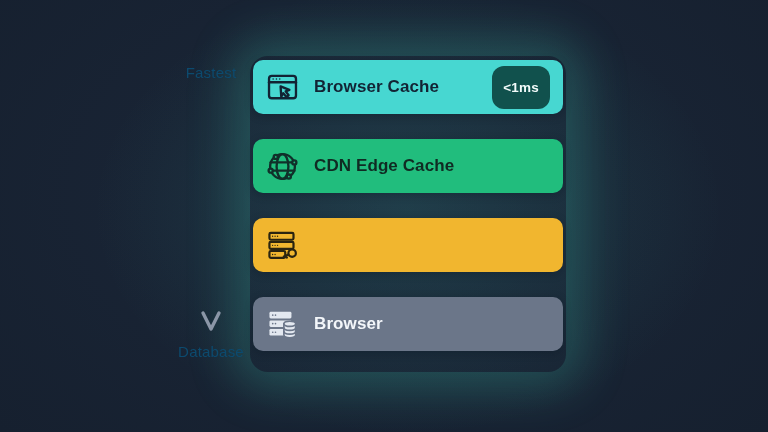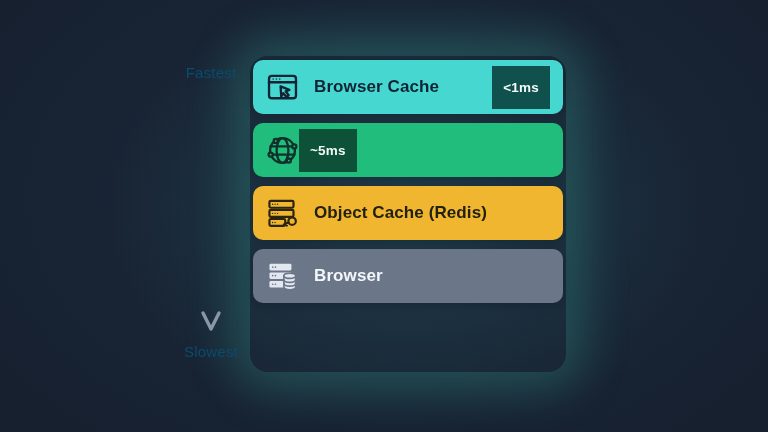--- a/index.html
+++ b/index.html
@@ -34,21 +34,21 @@
     text-align: right;
   }
   .scale-label.top { position: absolute; top: 4px; left: 50%; transform: translateX(-50%); }
   .scale-label.bottom { position: absolute; bottom: 0px; left: 50%; transform: translateX(-50%); }
   .scale-arrow { position: absolute; top: 26px; left: 50%; transform: translateX(-50%); }
 
   .cards {
     position: absolute;
     left: 253px; top: 60px;
     width: 310px;
-    display: flex; flex-direction: column; gap: 9px;
+    display: flex; flex-direction: column; gap: 25px;
   }
   .layer-row {
     height: 54px;
     border-radius: 10px;
     background: var(--card);
     color: var(--text);
     display: flex;
     align-items: center;
     padding: 0 13px;
     box-shadow: 0 2px 8px rgba(5,12,22,0.25);
@@ -67,21 +67,21 @@
     letter-spacing: 0.1px;
     white-space: nowrap;
   }
   .latency-badge {
     flex: 0 0 auto;
     background: var(--badge);
     color: var(--badge-text);
     font-size: 13.5px;
     font-weight: 700;
     padding: 14px 11px;
-    border-radius: 0;
+    border-radius: 12px;
     letter-spacing: 0.2px;
     white-space: nowrap;
   }
 </style>
 </head>
 <body>
 
 <div class="stack-glow"></div>
 
 <div class="speed-scale">
@@ -90,21 +90,21 @@
     <defs>
       <linearGradient id="arrowGrad" x1="0" y1="0" x2="0" y2="1">
         <stop offset="0" stop-color="#52d8d2"></stop>
         <stop offset="0.55" stop-color="#6fa9ab"></stop>
         <stop offset="1" stop-color="#8b96a7"></stop>
       </linearGradient>
     </defs>
     <line x1="11" y1="3" x2="11" y2="234" stroke="url(#arrowGrad)" stroke-width="3.4" stroke-linecap="round"></line>
     <polyline points="3,227 11,243 19,227" fill="none" stroke="#8b96a7" stroke-width="3.4" stroke-linecap="round" stroke-linejoin="round"></polyline>
   </svg>
-  <div class="scale-label bottom">Slowest</div>
+  <div class="scale-label bottom">Database</div>
 </div>
 
 <div class="cards">
 
   <div class="layer-row" style="--card: #47d7d1; --badge: #11514d; --text: #122334; --badge-text: #f2fbfa; --icon: #122334;">
     <span class="layer-icon">
       <svg viewBox="0 0 24 24" fill="none" stroke="var(--icon)" stroke-width="1.7" stroke-linecap="round" stroke-linejoin="round">
         <rect x="2.2" y="3.6" width="19.6" height="16.2" rx="2"></rect>
         <line x1="2.2" y1="8.2" x2="21.8" y2="8.2"></line>
         <circle cx="5.2" cy="5.9" r="0.55" fill="var(--icon)" stroke="none"></circle>
@@ -123,21 +123,21 @@
         <circle cx="12" cy="12" r="9"></circle>
         <ellipse cx="12" cy="12" rx="4.3" ry="9"></ellipse>
         <line x1="3.3" y1="9" x2="20.7" y2="9"></line>
         <line x1="3.3" y1="15" x2="20.7" y2="15"></line>
         <circle cx="7.1" cy="5" r="1.5" fill="var(--card)"></circle>
         <circle cx="20.6" cy="9" r="1.5" fill="var(--card)"></circle>
         <circle cx="3.4" cy="15" r="1.5" fill="var(--card)"></circle>
         <circle cx="16.6" cy="19.3" r="1.5" fill="var(--card)"></circle>
       </svg>
     </span>
-    <span class="latency-badge">~5ms</span>
+    <span class="layer-name">CDN Edge Cache</span>
   </div>
 
 
   <div class="layer-row" style="--card: #f1b62f; --badge: #6b530e; --text: #22200e; --badge-text: #f8f4e8; --icon: #2a2410;">
     <span class="layer-icon">
       <svg viewBox="0 0 24 24" fill="none" stroke="var(--icon)" stroke-width="1.6" stroke-linecap="round" stroke-linejoin="round">
         <rect x="2.5" y="2.8" width="17.5" height="5" rx="1"></rect>
         <rect x="2.5" y="9.4" width="17.5" height="5" rx="1"></rect>
         <rect x="2.5" y="16" width="11.5" height="5" rx="1"></rect>
         <circle cx="4.8" cy="5.3" r="0.5" fill="var(--icon)" stroke="none"></circle>
@@ -145,21 +145,20 @@
         <circle cx="8.4" cy="5.3" r="0.5" fill="var(--icon)" stroke="none"></circle>
         <circle cx="4.8" cy="11.9" r="0.5" fill="var(--icon)" stroke="none"></circle>
         <circle cx="6.6" cy="11.9" r="0.5" fill="var(--icon)" stroke="none"></circle>
         <circle cx="8.4" cy="11.9" r="0.5" fill="var(--icon)" stroke="none"></circle>
         <circle cx="4.8" cy="18.5" r="0.5" fill="var(--icon)" stroke="none"></circle>
         <circle cx="6.6" cy="18.5" r="0.5" fill="var(--icon)" stroke="none"></circle>
         <circle cx="19" cy="17.6" r="2.7"></circle>
         <path d="M16.4 18.6 L13 20 M14.6 19.3 l0.6 1.5"></path>
       </svg>
     </span>
-    <span class="layer-name">Object Cache (Redis)</span>
   </div>
 
   <div class="layer-row" style="--card: #6b7689; --badge: #343e52; --text: #f3f6fa; --badge-text: #f3f6fa; --icon: #e3e8f0;">
     <span class="layer-icon">
       <svg viewBox="0 0 24 24" fill="var(--icon)" stroke="none">
         <rect x="2.5" y="2.8" width="16" height="4.8" rx="1"></rect>
         <rect x="2.5" y="9" width="16" height="4.8" rx="1"></rect>
         <rect x="2.5" y="15.2" width="16" height="4.8" rx="1"></rect>
         <circle cx="4.9" cy="5.2" r="0.6" fill="var(--card)"></circle>
         <circle cx="6.9" cy="5.2" r="0.6" fill="var(--card)"></circle>

